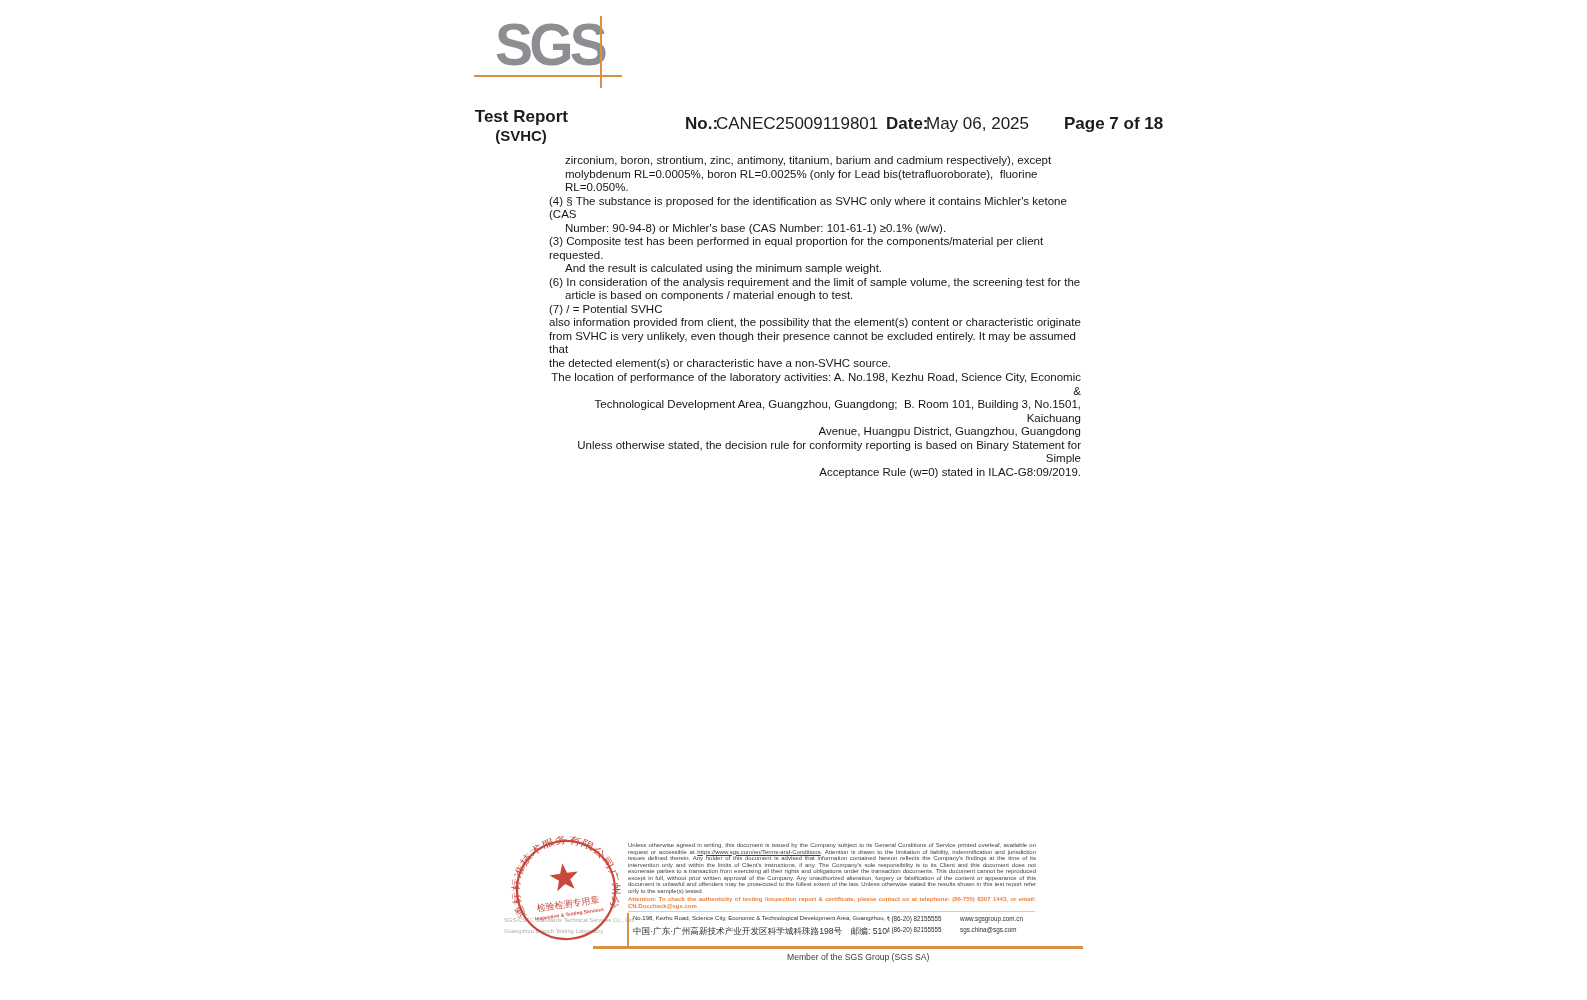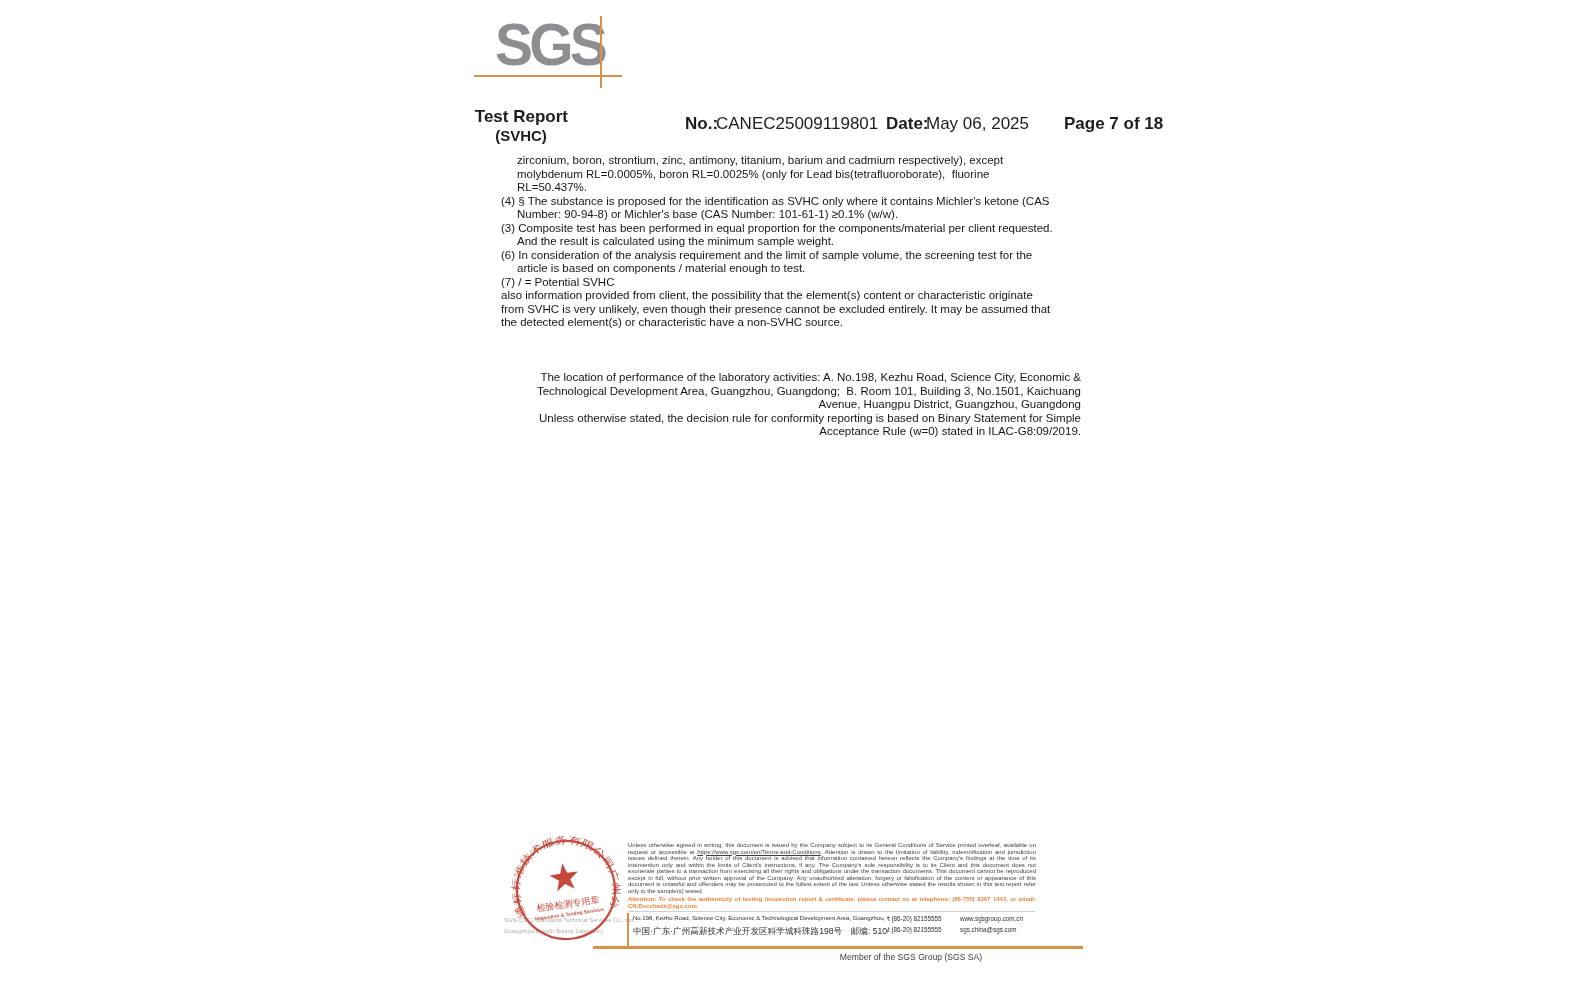--- a/index.html
+++ b/index.html
@@ -16,21 +16,21 @@
   
   .title { position:absolute; left:474px; top:107px; width:94px; text-align:center; }
   .title-l1 { font-size:17px; font-weight:700; white-space:nowrap;text-align:right; }
   .title-l2 { font-size:15px; font-weight:700; }
   .hfield { position:absolute; top:114px; font-size:17px; white-space:nowrap;margin-left:48px; }
   .bold { font-weight:700; }
 
   
   .notes { position:absolute; left:501px; top:154px; width:580px; }
   .location { position:absolute; left:501px; top:371px; width:580px;text-align:right; }
-  .bline { font-size:11.5px; line-height:13.5px; white-space:pre-wrap; color:#161616; }
+  .bline { font-size:11.5px; line-height:13.5px; white-space:pre-wrap; color:#161616;margin-left:48px; }
   .ind1 { padding-left:16px; }
 
   
   .company-lines { position:absolute; left:504px; top:915px; width:128px; font-size:5.8px;
                    line-height:11px; color:#b0aeab; white-space:nowrap; }
   .stamp-wrap { position:absolute; left:510px; top:834px; width:112px; height:112px;
                 transform:rotate(-8deg); opacity:.92; }
 
   .disclaimer { position:absolute; left:628px; top:842px; width:408px; font-size:6px;
                 line-height:6.5px; text-align:justify; color:#3f3f3f; }
@@ -40,21 +40,21 @@
   .addr-sep { position:absolute; left:628px; top:911px; width:407px; height:1px; background:#cfcfcf; }
   .addr-vline { position:absolute; left:627px; top:913px; width:2px; height:33px; background:#d99245; }
   .addr-rows { position:absolute; left:633px; top:915px; width:405px; }
   .addr-row { display:flex; align-items:flex-start; height:11px; }
   .addr-row .addr { flex:1; font-size:6px; color:#2d2d2d; white-space:nowrap; overflow:hidden; }
   .addr-row .phone { width:72px; font-size:6.3px; color:#2d2d2d; white-space:nowrap; }
   .addr-row .web { width:78px; font-size:6.3px; color:#2d2d2d; white-space:nowrap; }
   .addr-row.cn { height:14px; }
   .addr-row.cn .addr { font-size:8.6px; }
   .footer-orange-line { position:absolute; left:593px; top:946px; width:490px; height:2.5px; background:#d99245; }
-  .member { position:absolute; left:787px; top:952px; width:248px; text-align:center;
+  .member { position:absolute; left:787px; top:952px; width:248px; text-align:left;
             font-size:8.6px; color:#3a3a3a; }
 </style>
 </head>
 <body>
 
 <div class="page">
 
   <div class="logo-text">SGS</div>
   <div class="logo-vline"></div>
   <div class="logo-hline"></div>
@@ -65,21 +65,21 @@
   </div>
   <span class="hfield bold" style="left:637px;">No.:</span>
   <span class="hfield" style="left:668px;">CANEC25009119801</span>
   <span class="hfield bold" style="left:838px;">Date:</span>
   <span class="hfield" style="left:878px;">May 06, 2025</span>
   <span class="hfield" style="left:1016px;font-weight:bold;">Page 7 of 18</span>
 
   <div class="notes" id="notes">
       <div class="bline ind1">zirconium, boron, strontium, zinc, antimony, titanium, barium and cadmium respectively), except</div>
       <div class="bline ind1">molybdenum RL=0.0005%, boron RL=0.0025% (only for Lead bis(tetrafluoroborate),  fluorine</div>
-      <div class="bline ind1">RL=50.437%.</div>
+      <div class="bline ind1">RL=0.050%.</div>
       <div class="bline ind0">(4) § The substance is proposed for the identification as SVHC only where it contains Michler's ketone (CAS</div>
       <div class="bline ind1">Number: 90-94-8) or Michler's base (CAS Number: 101-61-1) ≥0.1% (w/w).</div>
       <div class="bline ind0">(3) Composite test has been performed in equal proportion for the components/material per client requested.</div>
       <div class="bline ind1">And the result is calculated using the minimum sample weight.</div>
       <div class="bline ind0">(6) In consideration of the analysis requirement and the limit of sample volume, the screening test for the</div>
       <div class="bline ind1">article is based on components / material enough to test.</div>
       <div class="bline ind0">(7) / = Potential SVHC</div>
       <div class="bline ind0">also information provided from client, the possibility that the element(s) content or characteristic originate</div>
       <div class="bline ind0">from SVHC is very unlikely, even though their presence cannot be excluded entirely. It may be assumed that</div>
       <div class="bline ind0">the detected element(s) or characteristic have a non-SVHC source.</div>

